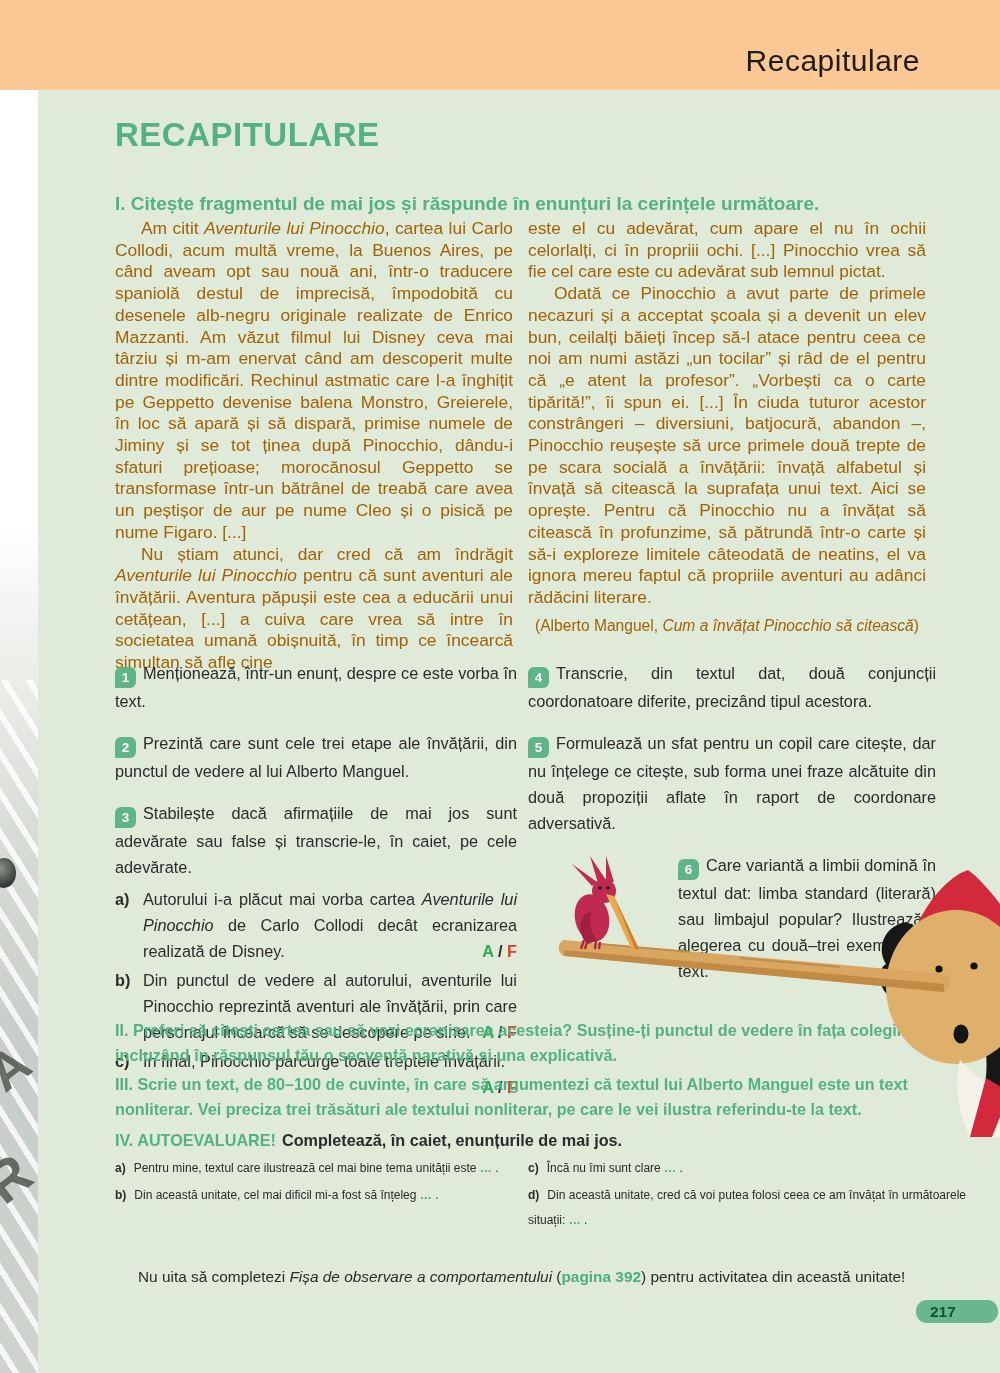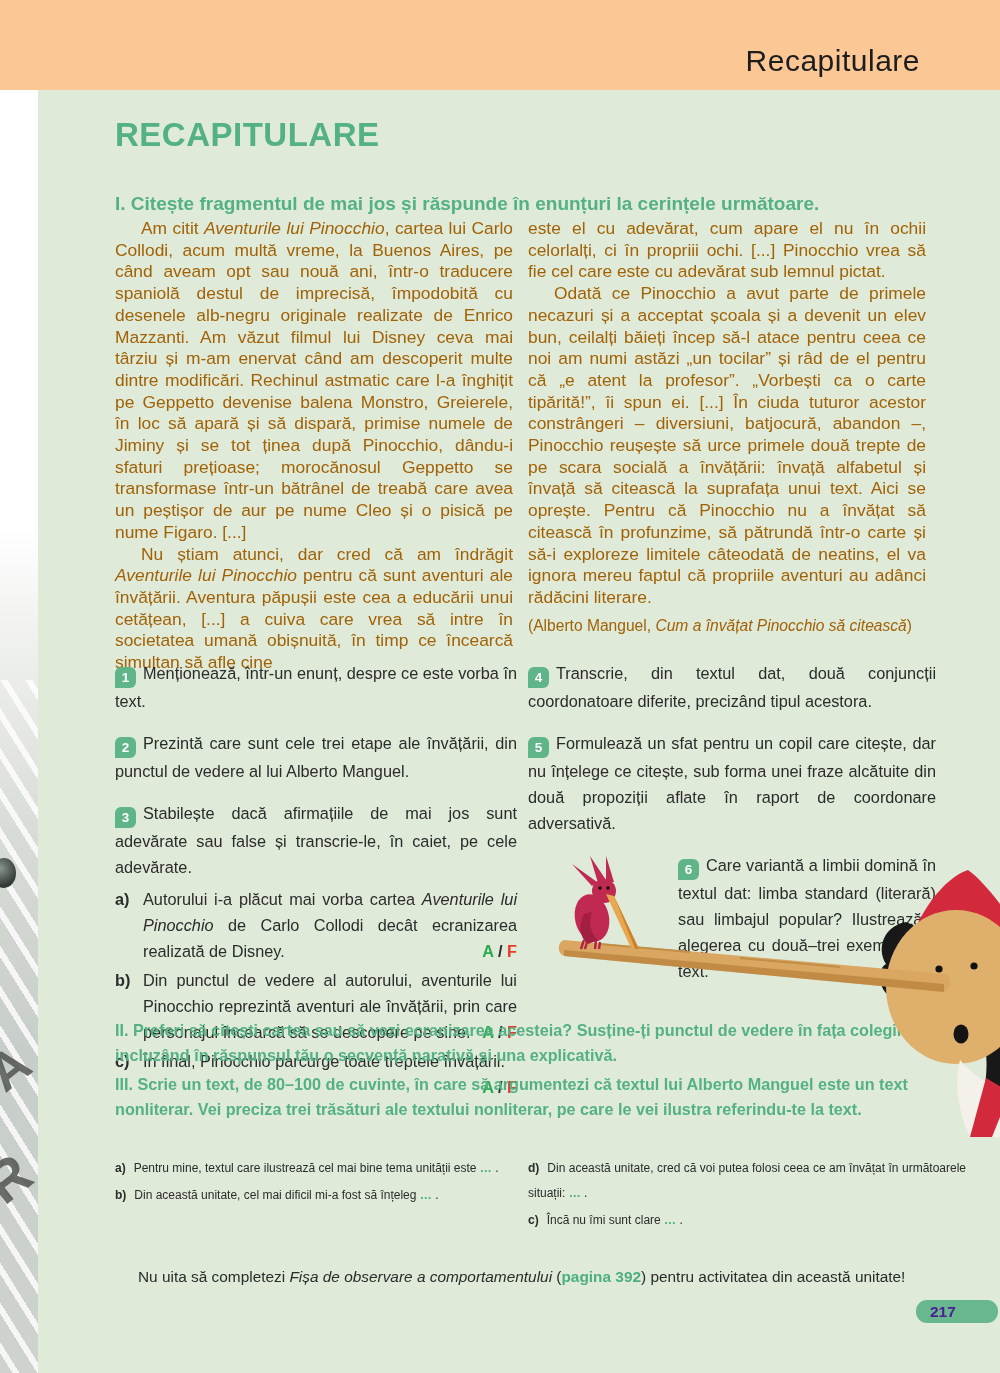--- a/index.html
+++ b/index.html
@@ -33,21 +33,21 @@
   .green-head{color:#53B183;font-weight:bold;}
   .sec1-head{position:absolute;left:77px;top:103px;width:880px;font-size:19px;}
 
   
   .passage{position:absolute;top:128px;width:398px;font-family:Liberation Sans, sans-serif;
     font-size:17.4px;line-height:21.7px;text-align:justify;color:#a16207;}
   .passage.colL{left:77px;}
   .passage.colR{left:490px;}
   .passage p{margin:0;}
   .passage p.ind{text-indent:26px;}
-  .attribution{margin-top:6px;text-align:left;font-size:15.6px;}
+  .attribution{margin-top:6px;text-align:center;font-size:15.6px;}
 
   .seg-i{font-style:italic;}
   .seg-g{color:#4CAF7D;font-weight:bold;}
   .seg-gb{color:#4CAF7D;font-weight:bold;}
 
   
   .ex-col{position:absolute;top:570px;width:402px;font-size:16.3px;line-height:26px;text-align:justify;}
   .ex-col.colL{left:77px;}
   .ex-col.colR{left:490px;width:408px;}
   .ex-item{margin-bottom:16px;}
@@ -73,21 +73,21 @@
   .auto-col{position:absolute;top:1066px;font-size:12px;line-height:25px;text-align:justify;}
   .auto-col.colL{left:77px;width:400px;}
   .auto-col.colR{left:490px;width:438px;}
   .auto-item{margin-bottom:2px;}
   .auto-label{font-weight:bold;margin-right:8px;}
 
   
   .footer-note{position:absolute;left:100px;top:1176px;width:830px;font-size:15.4px;line-height:21px;}
 
   .page-pill{position:absolute;right:2px;top:1210px;width:82px;height:23px;background:#68B78E;
-    border-radius:11px;color:#4c1d95;font-weight:bold;font-size:15.5px;line-height:23px;
+    border-radius:11px;color:#14532d;font-weight:bold;font-size:15.5px;line-height:23px;
     padding-left:14px;box-sizing:border-box;}
 
   
   .illus{position:absolute;left:502px;top:762px;width:460px;height:285px;pointer-events:none;}
 </style>
 </head>
 <body>
 
 <div class="band">
   <span class="band-title">Recapitulare</span>
@@ -154,35 +154,38 @@
     <div class="ex-item">
       <span class="badge">5</span><span><span>Formulează un sfat pentru un copil care citește, dar nu înțelege ce citește, sub forma unei fraze alcătuite din două propoziții aflate în raport de coordonare adversativă.</span></span>
     </div>
     <div class="ex-item">
       <span class="badge">6</span><span class="ex6-spacer"></span><span><span>Care variantă a limbii domină în textul dat: limba standard (literară) sau limbajul popular? Ilustrează-ți alegerea cu două–trei exemple din text.</span></span>
     </div>
   </div>
 
   <div class="sec-block sec2 green-head">II. Preferi să citești cartea sau să vezi ecranizarea acesteia? Susține-ți punctul de vedere în fața colegilor, incluzând în răspunsul tău o secvență narativă și una explicativă.</div>
   <div class="sec-block sec3 green-head">III. Scrie un text, de 80–100 de cuvinte, în care să argumentezi că textul lui Alberto Manguel este un text nonliterar. Vei preciza trei trăsături ale textului nonliterar, pe care le vei ilustra referindu-te la text.</div>
+  <div class="sec-block sec4-head">
+    <span class="green-head">IV. AUTOEVALUARE!</span><span>Completează, în caiet, enunțurile de mai jos.</span>
+  </div>
 
   <div class="auto-col colL">
     <div class="auto-item">
       <span class="auto-label">a)</span><span><span>Pentru mine, textul care ilustrează cel mai bine tema unității este </span><span class="seg-g">…</span><span> .</span></span>
     </div>
     <div class="auto-item">
       <span class="auto-label">b)</span><span><span>Din această unitate, cel mai dificil mi-a fost să înțeleg </span><span class="seg-g">…</span><span> .</span></span>
     </div>
   </div>
   <div class="auto-col colR">
     <div class="auto-item">
+      <span class="auto-label">c)</span><span><span>Încă nu îmi sunt clare </span><span class="seg-g">…</span><span> .</span></span>
+    </div>
+    <div class="auto-item">
       <span class="auto-label">d)</span><span><span>Din această unitate, cred că voi putea folosi ceea ce am învățat în următoarele situații: </span><span class="seg-g">…</span><span> .</span></span>
-    </div>
-    <div class="auto-item">
-      <span class="auto-label">c)</span><span><span>Încă nu îmi sunt clare </span><span class="seg-g">…</span><span> .</span></span>
     </div>
   </div>
 
   <div class="footer-note"><span>Nu uita să completezi </span><span class="seg-i">Fișa de observare a comportamentului</span><span> (</span><span class="seg-gb">pagina 392</span><span>) pentru activitatea din această unitate!</span></div>
 
   <div class="page-pill">217</div>
 
   <svg class="illus" viewBox="0 0 460 285">
 
     <g>

